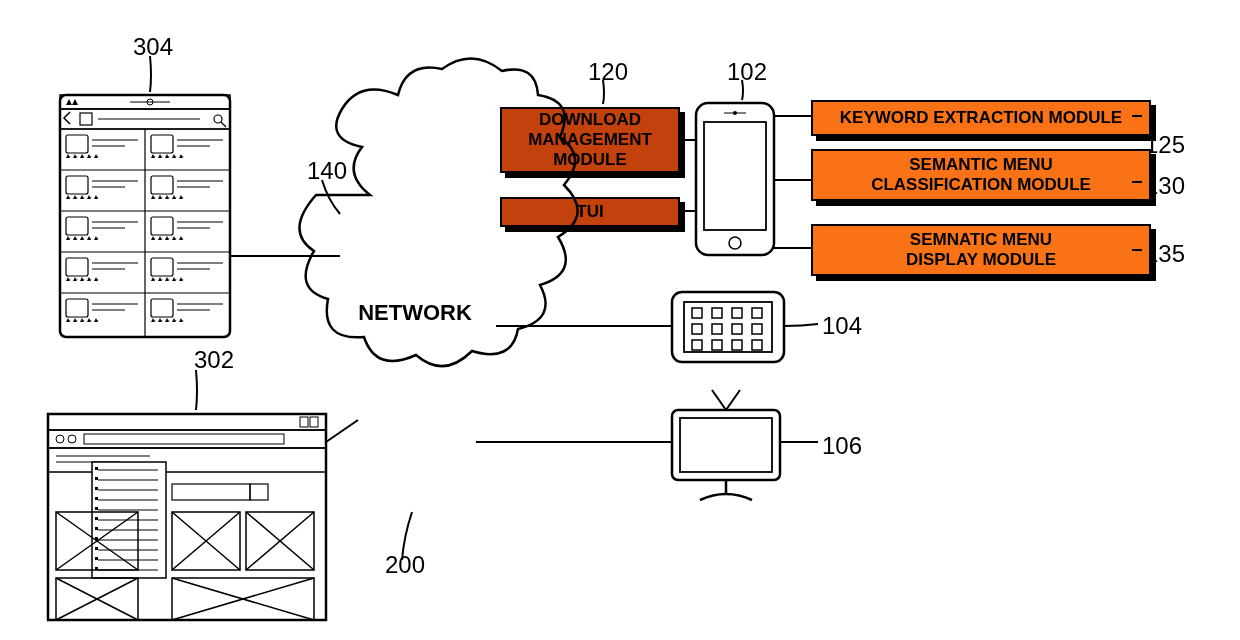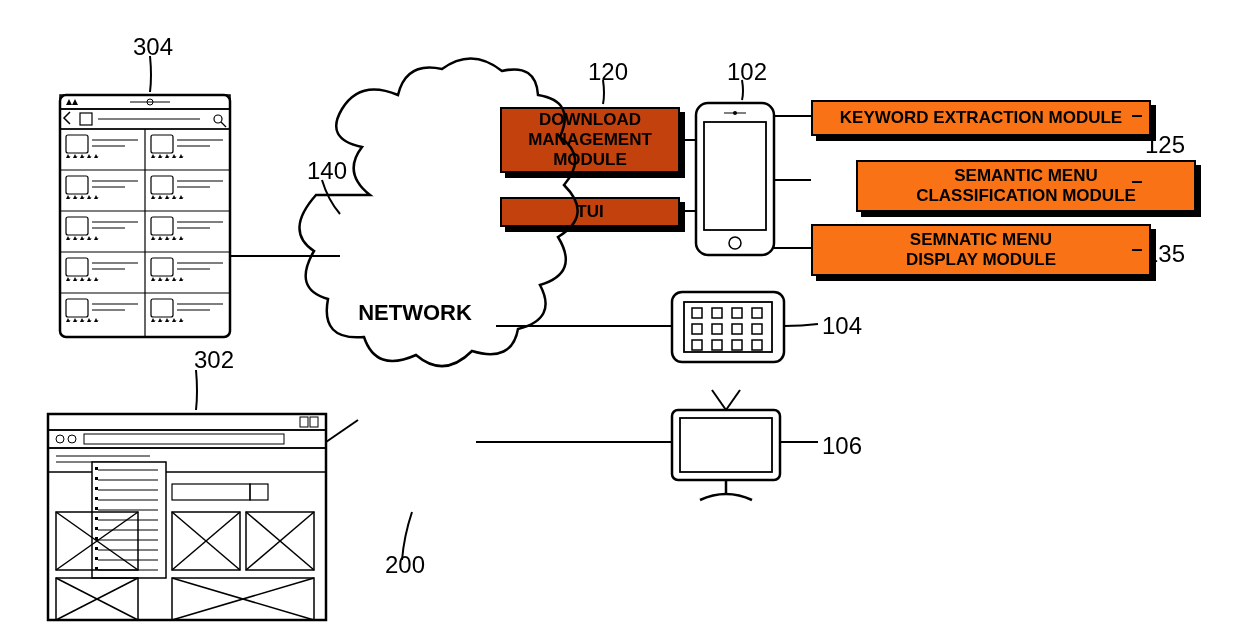--- a/index.html
+++ b/index.html
@@ -55,21 +55,21 @@
   <span style="white-space:pre-line;text-align:center;">DOWNLOAD
 MANAGEMENT
 MODULE</span>
 </div>
 <div class="modLeft" style="left:500px;top:197px;width:176px;height:26px;align-items:center;">
   <span>TUI</span>
 </div>
 <div class="modRight" style="left:811px;top:100px;width:312px;height:28px;">
   <span>KEYWORD EXTRACTION MODULE</span>
 </div>
-<div class="modRight" style="left:811px;top:160px;width:312px;height:44px;margin-left:45px;">
+<div class="modRight" style="left:811px;top:149px;width:312px;height:44px;">
   <span style="white-space:pre-line;">SEMANTIC MENU
 CLASSIFICATION MODULE</span>
 </div>
 <div class="modRight" style="left:811px;top:224px;width:312px;height:44px;">
   <span style="white-space:pre-line;">SEMNATIC MENU
 DISPLAY MODULE</span>
 </div>
 
 <svg width="1240" height="640" style="position:absolute;left:0;top:0;">
 

